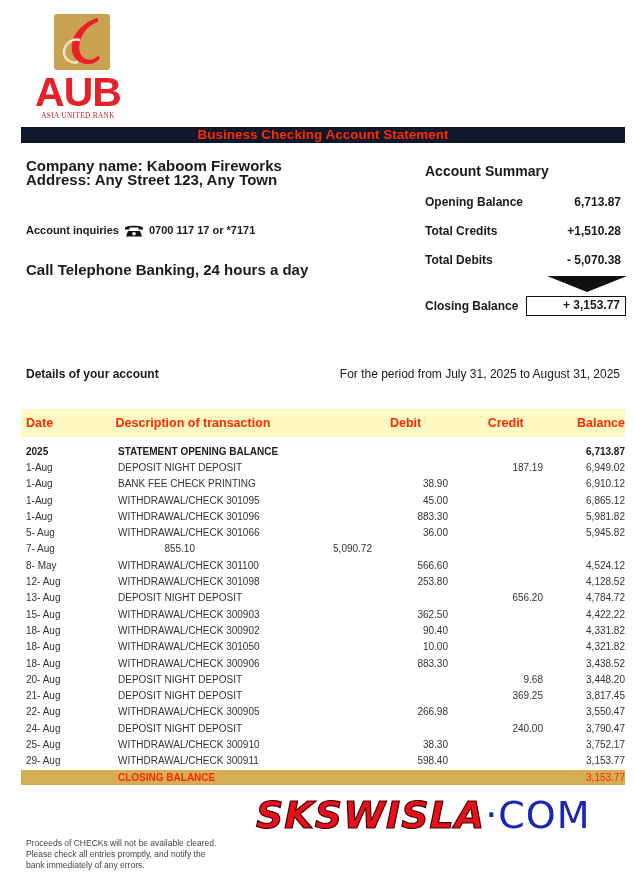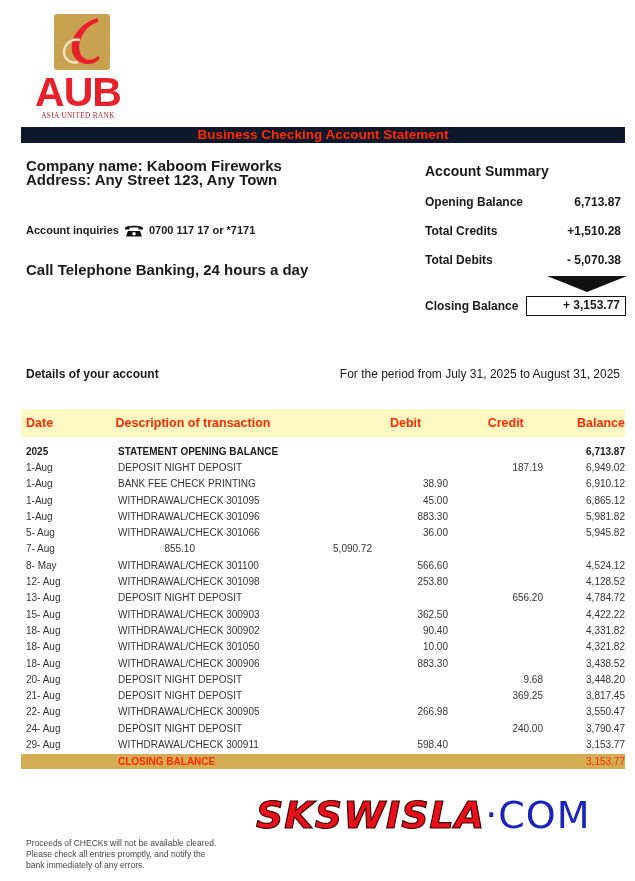--- a/index.html
+++ b/index.html
@@ -244,20 +244,27 @@
         <div class="c-bal">3,550.47</div>
       </div>
       <div class="row">
         <div class="c-date">24- Aug</div>
         <div class="c-desc">DEPOSIT NIGHT DEPOSIT</div>
         <div class="c-debit"></div>
         <div class="c-credit">240.00</div>
         <div class="c-bal">3,790.47</div>
       </div>
       <div class="row">
+        <div class="c-date">25- Aug</div>
+        <div class="c-desc">WITHDRAWAL/CHECK 300910</div>
+        <div class="c-debit">38.30</div>
+        <div class="c-credit"></div>
+        <div class="c-bal">3,752.17</div>
+      </div>
+      <div class="row">
         <div class="c-date">29- Aug</div>
         <div class="c-desc">WITHDRAWAL/CHECK 300911</div>
         <div class="c-debit">598.40</div>
         <div class="c-credit"></div>
         <div class="c-bal">3,153.77</div>
       </div>
     </div>
   <div class="closing-row">
     <div class="c-date"></div>
     <div class="c-desc">CLOSING BALANCE</div>

